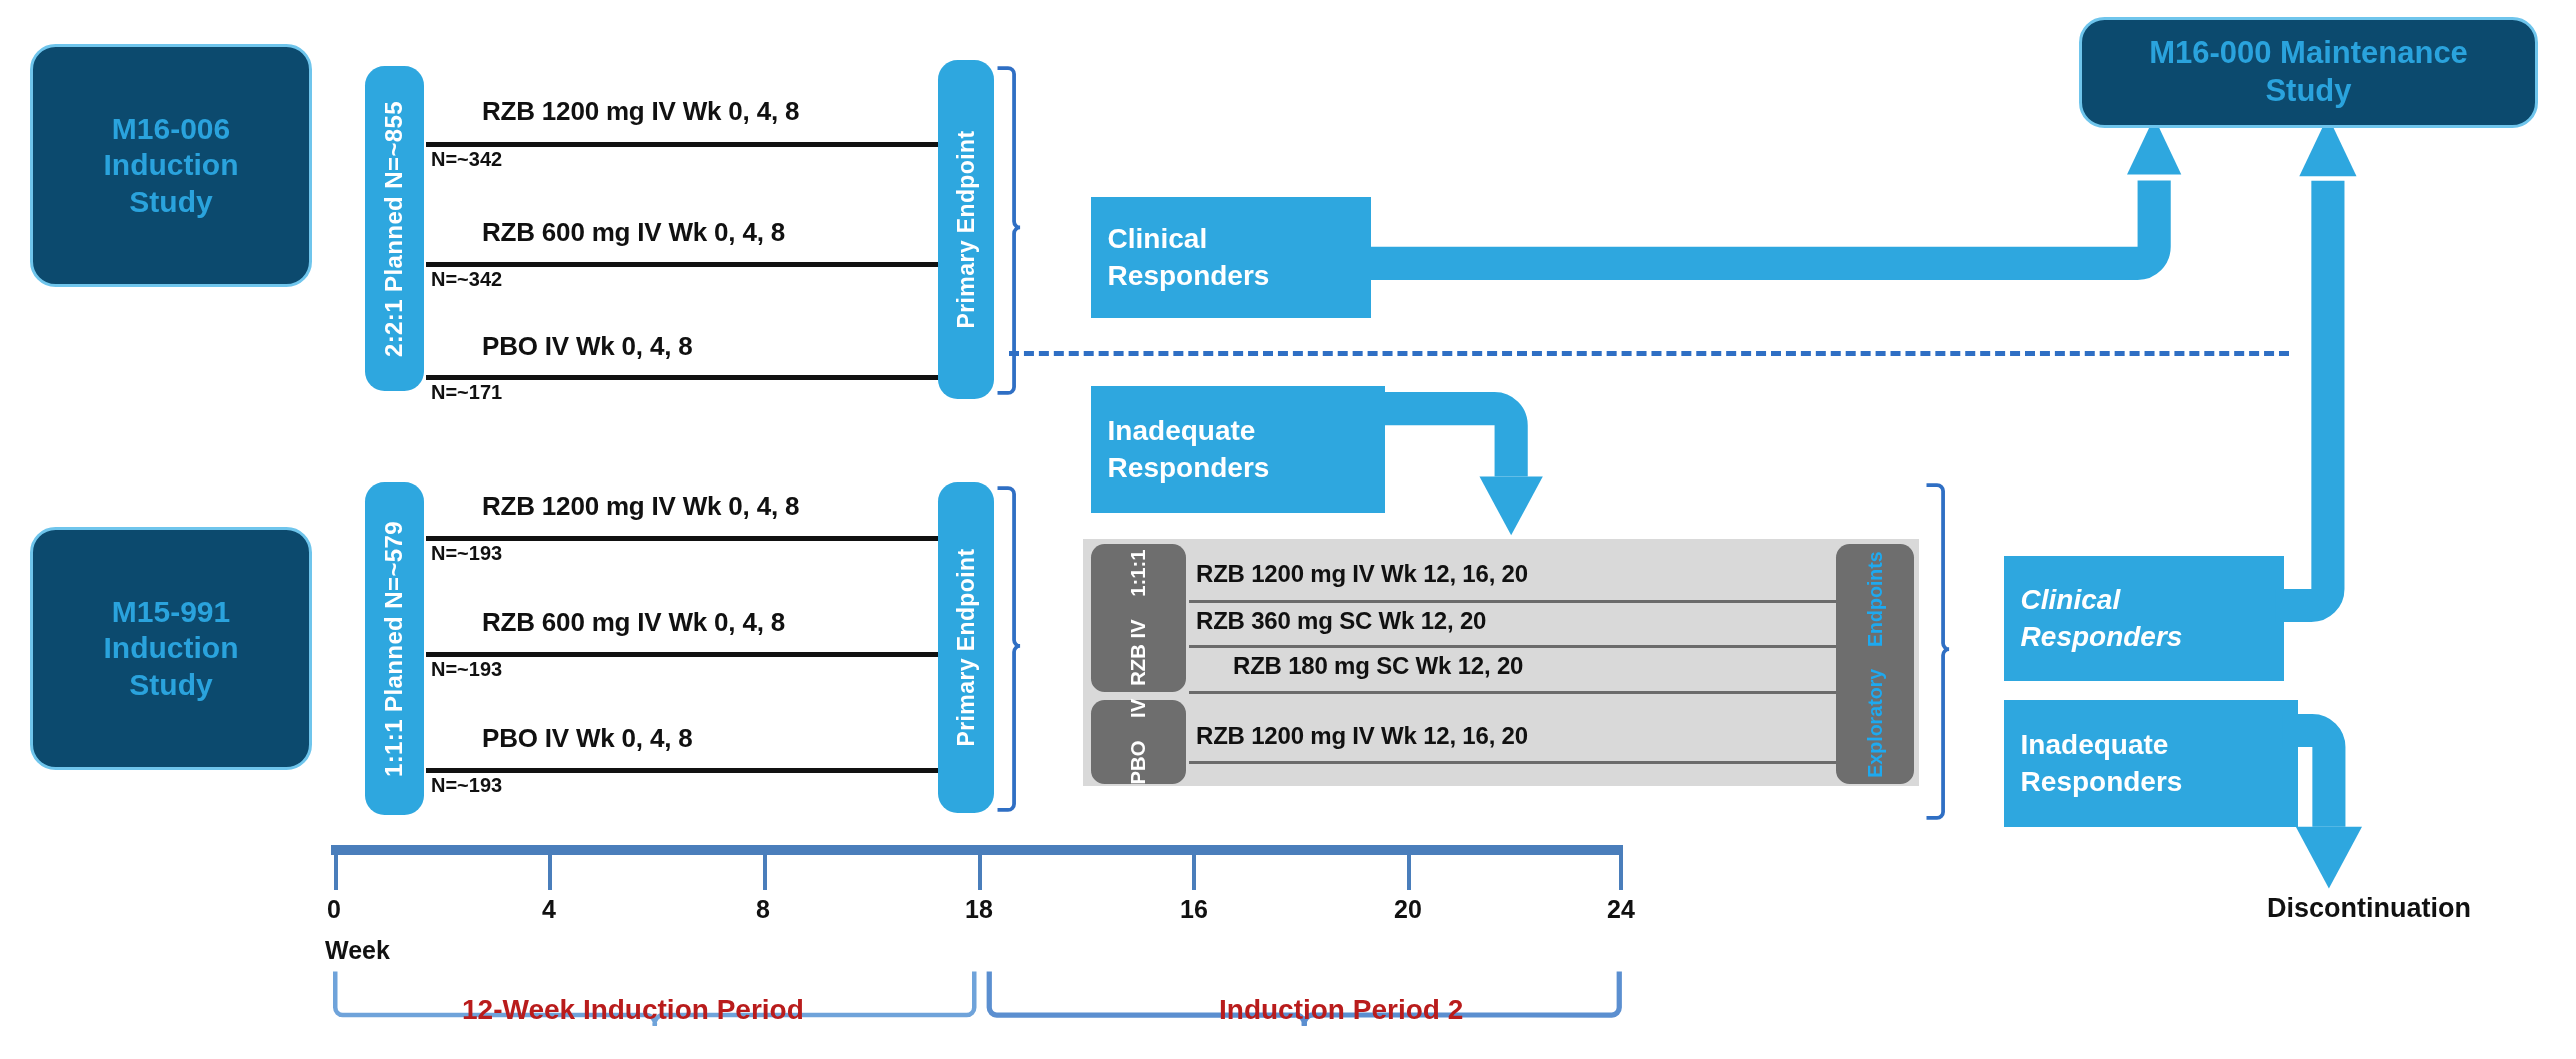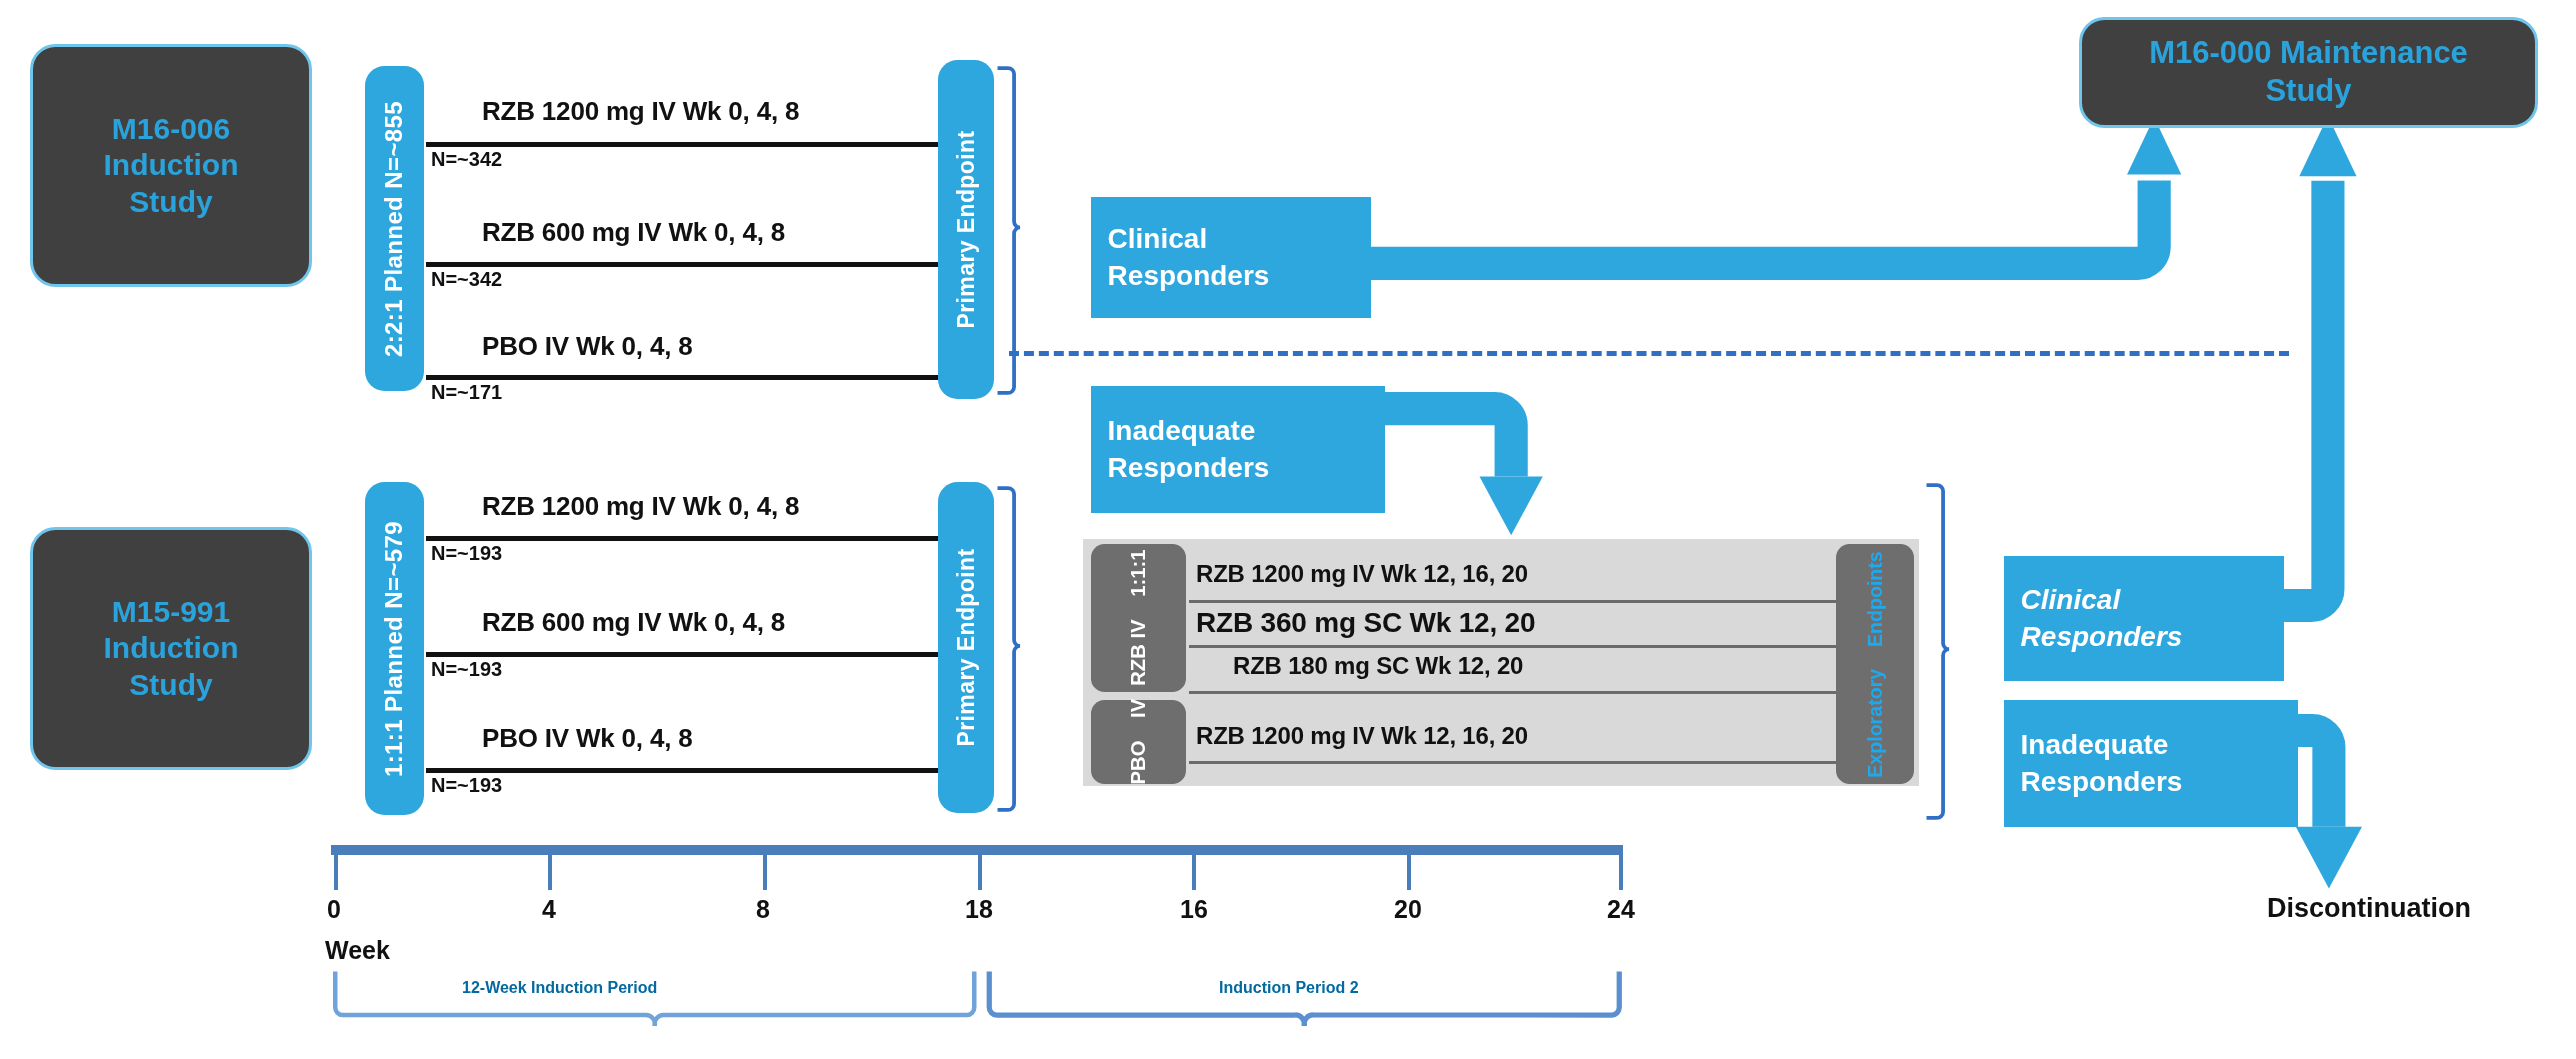--- a/index.html
+++ b/index.html
@@ -3,21 +3,21 @@
 <meta charset="utf-8">
 <style>
   html,body{margin:0;padding:0;background:#ffffff;}
   body{width:2576px;height:1060px;position:relative;overflow:hidden;
        font-family:"Liberation Sans",sans-serif;}
   .stage{position:absolute;left:0;top:0;width:2576px;height:1060px;}
   .abs{position:absolute;box-sizing:border-box;}
 
   
   .studybox{
-    border:3.8px solid #6fc5ec;border-radius:25.6px;background:#404040;
+    border:3.8px solid #6fc5ec;border-radius:25.6px;background:#0c4a6e;
     display:flex;align-items:center;justify-content:center;text-align:center;
     color:#2aa3dd;font-weight:bold;font-size:30px;line-height:1.22;
   }
   .studybox.maint{font-size:31px;}
 
   
   .vbar{
     background:#2ea7df;border-radius:19.6px;
     display:flex;align-items:center;justify-content:center;
   }
@@ -50,21 +50,21 @@
     font-size:20.3px;font-weight:bold;line-height:1.15;text-align:center;}
   .explbar{background:#6e6e6e;border-radius:13.6px;display:flex;align-items:center;
     justify-content:center;}
   .explbar .vtxt{transform:rotate(-90deg);white-space:nowrap;color:#1ea9ef;
     font-size:19.6px;font-weight:bold;}
   .dashed{border-top:5.3px dashed #2f6fc4;}
   .tickline{background:#4a7ebb;width:3.8px;}
   .axis{background:#4a7ebb;height:9.8px;}
   .axislbl{font-size:25px;font-weight:bold;color:#111;}
   .weeklbl{font-size:25px;font-weight:bold;color:#111;}
-  .periodlbl{font-size:16px;font-weight:bold;color:#0369a1;white-space:nowrap;}
+  .periodlbl{font-size:28px;font-weight:bold;color:#b91c1c;white-space:nowrap;margin-top:15px;}
   .disclbl{font-size:27px;font-weight:bold;color:#111;white-space:nowrap;}
   svg{overflow:visible;display:block;}
 </style>
 </head>
 <body>
 
 <div class="stage">
 
   <div class="abs studybox" style="left:30px;top:44px;width:282px;height:243px;">
     <div>
@@ -188,21 +188,21 @@
     <span class="vtxt">
       <span>PBO</span>
       <span>&nbsp;&nbsp;</span>
       <span>IV</span>
     </span>
   </div>
 
   <div class="abs armline" style="left:1196px;top:560px;font-size:24px;">RZB 1200 mg IV Wk 12, 16, 20</div>
   <div class="abs armrule" style="left:1189px;top:600px;width:655px;"></div>
 
-  <div class="abs armline" style="left:1196px;top:607px;font-size:28px;">RZB 360 mg SC Wk 12, 20</div>
+  <div class="abs armline" style="left:1196px;top:607px;font-size:24px;">RZB 360 mg SC Wk 12, 20</div>
   <div class="abs armrule" style="left:1189px;top:645px;width:655px;"></div>
 
   <div class="abs armline" style="left:1196px;top:652px;font-size:24px;margin-left:37px;">RZB 180 mg SC Wk 12, 20</div>
   <div class="abs armrule" style="left:1189px;top:691px;width:655px;"></div>
 
   <div class="abs armline" style="left:1196px;top:722px;font-size:24px;">RZB 1200 mg IV Wk 12, 16, 20</div>
   <div class="abs armrule" style="left:1189px;top:761px;width:655px;"></div>
 
   <div class="abs explbar" style="left:1836px;top:544px;width:78px;height:240px;">
     <span class="vtxt">

